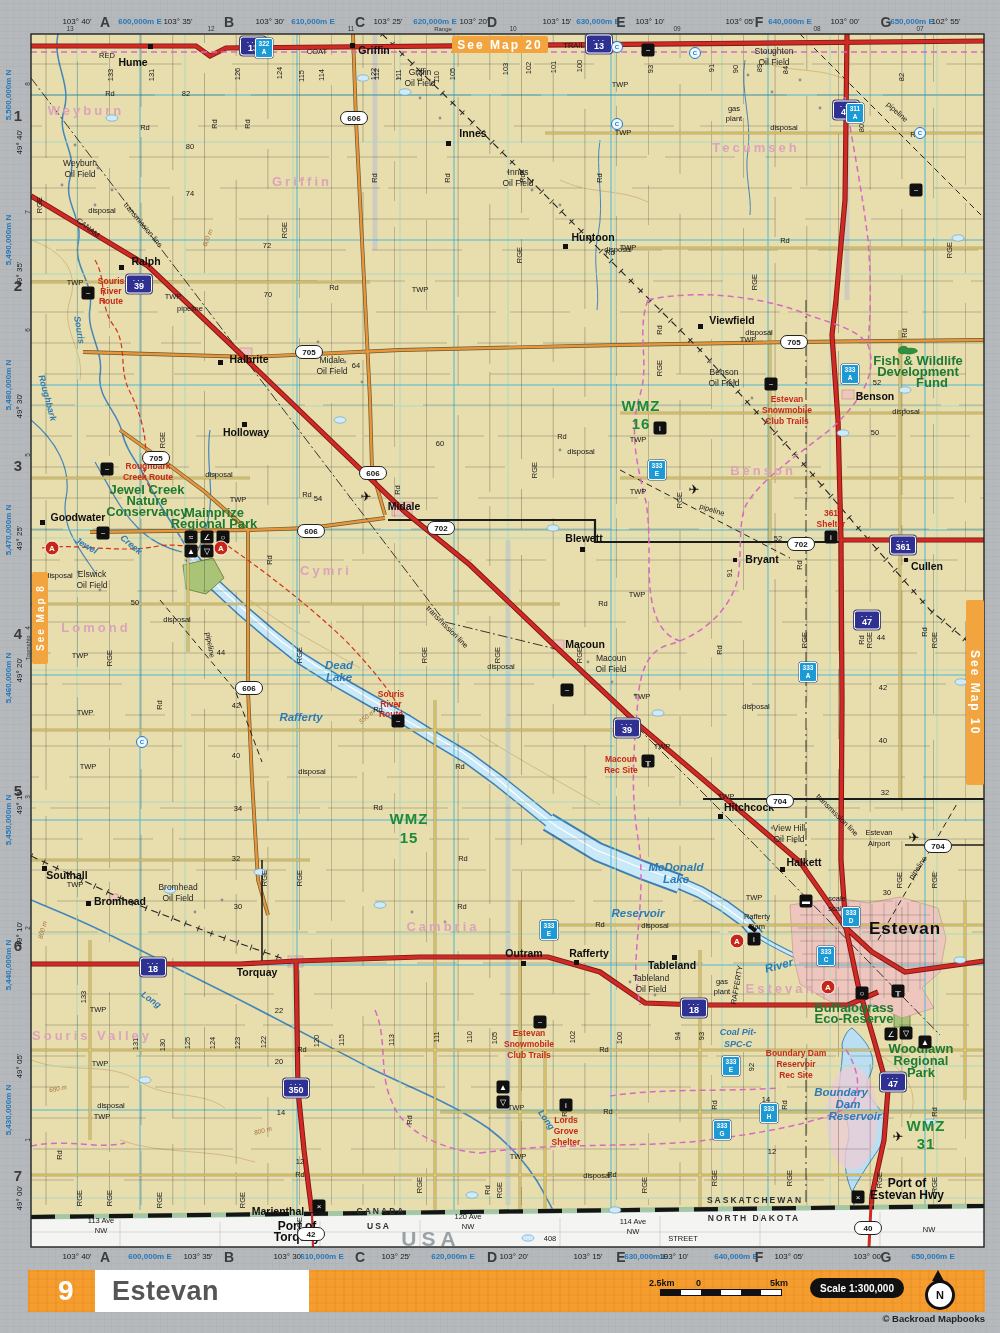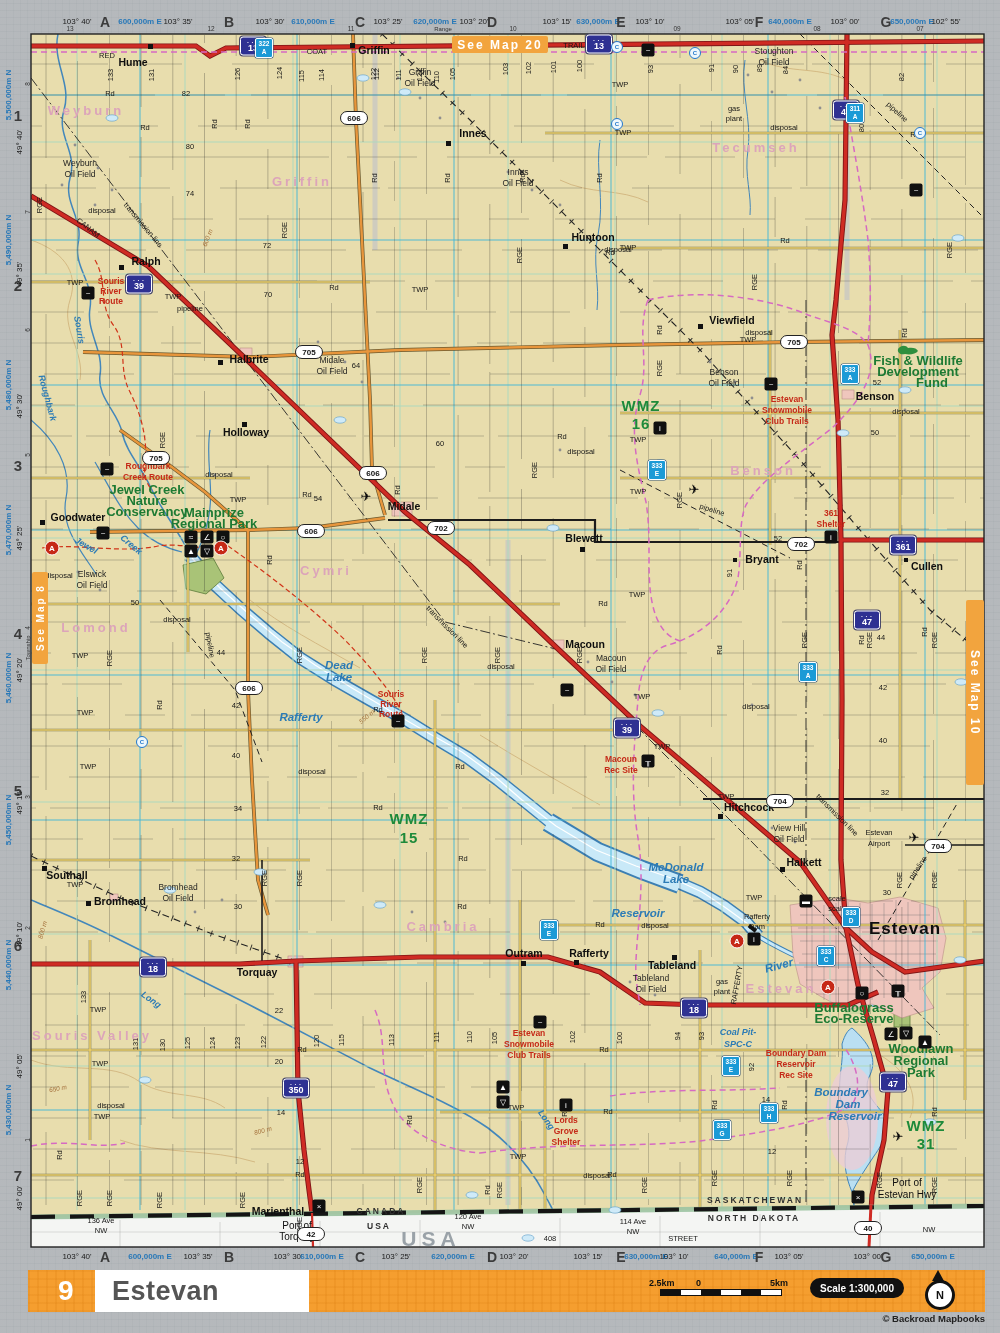--- a/index.html
+++ b/index.html
@@ -6,21 +6,21 @@
   #page{position:relative;width:1000px;height:1333px;overflow:hidden;
     font-family:"Liberation Sans",sans-serif;
     background:
       repeating-linear-gradient(0deg,#d7d9db 0 6px,#d1d4d6 6px 7px),
       repeating-linear-gradient(90deg,#d7d9db 0 6px,#d2d5d7 6px 7px);
     background-blend-mode:multiply;}
   svg{position:absolute;left:0;top:0;}
   #labels,#chrome{position:absolute;left:0;top:0;width:1000px;height:1333px;pointer-events:none;}
   .lab{position:absolute;transform:translate(-50%,-50%);white-space:nowrap;line-height:1;}
   .t{font-weight:bold;font-size:10.5px;color:#0e0e0e;}
-  .t9{font-weight:normal;font-size:10px;color:#0e0e0e;}
+  .t9{font-weight:bold;font-size:12px;color:#0e0e0e;}
   .c{font-weight:bold;font-size:17px;color:#0e0e0e;letter-spacing:1px;}
   .o{font-size:8.5px;color:#1f1f1f;}
   .d{font-weight:bold;font-size:13px;color:#dca4ba;letter-spacing:3px;}
   .w{font-weight:bold;font-size:15px;color:#1d8a3a;letter-spacing:1px;}
   .g{font-weight:bold;font-size:13px;color:#1d7a33;}
   .r{font-weight:bold;font-size:8.5px;color:#c52a18;}
   .b{font-style:italic;font-weight:bold;font-size:9px;color:#2c7bb5;}
   .B{font-style:italic;font-weight:bold;font-size:11.5px;color:#2c7bb5;}
   .n{font-size:7.5px;color:#161616;}
   .s{font-size:8.5px;color:#2e2e2e;letter-spacing:2px;font-weight:bold;}
@@ -602,21 +602,21 @@
       <div class="lab n" style="position: absolute; left: 757px; top: 917px; transform: translate(-50%, -50%);">Rafferty</div>
       <div class="lab n" style="position: absolute; left: 757px; top: 927px; transform: translate(-50%, -50%);">Dam</div>
       <div class="lab n" style="position: absolute; left: 879px; top: 833px; transform: translate(-50%, -50%);">Estevan</div>
       <div class="lab n" style="position: absolute; left: 879px; top: 844px; transform: translate(-50%, -50%);">Airport</div>
       <div class="lab n" style="position: absolute; left: 468px; top: 1217px; transform: translate(-50%, -50%);">120 Ave</div>
       <div class="lab n" style="position: absolute; left: 468px; top: 1227px; transform: translate(-50%, -50%);">NW</div>
       <div class="lab n" style="position: absolute; left: 633px; top: 1222px; transform: translate(-50%, -50%);">114 Ave</div>
       <div class="lab n" style="position: absolute; left: 633px; top: 1232px; transform: translate(-50%, -50%);">NW</div>
       <div class="lab n" style="position: absolute; left: 683px; top: 1239px; transform: translate(-50%, -50%);">STREET</div>
       <div class="lab n" style="position: absolute; left: 929px; top: 1230px; transform: translate(-50%, -50%);">NW</div>
-      <div class="lab n" style="position: absolute; left: 101px; top: 1221px; transform: translate(-50%, -50%);">136 Ave</div>
+      <div class="lab n" style="position: absolute; left: 101px; top: 1221px; transform: translate(-50%, -50%);">113 Ave</div>
       <div class="lab n" style="position: absolute; left: 101px; top: 1231px; transform: translate(-50%, -50%);">NW</div>
       <div class="lab n" style="position: absolute; left: 550px; top: 1239px; transform: translate(-50%, -50%);">408</div>
       <div class="lab s" style="position: absolute; left: 381px; top: 1211px; transform: translate(-50%, -50%);">CANADA</div>
       <div class="lab s" style="position: absolute; left: 379px; top: 1226px; transform: translate(-50%, -50%);">USA</div>
       <div class="lab s" style="position: absolute; left: 755px; top: 1200px; transform: translate(-50%, -50%);">SASKATCHEWAN</div>
       <div class="lab s" style="position: absolute; left: 754px; top: 1218px; transform: translate(-50%, -50%);">NORTH DAKOTA</div>
       <div class="lab u" style="position: absolute; left: 431px; top: 1238px; transform: translate(-50%, -50%);">USA</div>
       <div class="lab n" style="position: absolute; left: 102px; top: 211px; transform: translate(-50%, -50%);">disposal</div>
       <div class="lab n" style="position: absolute; left: 219px; top: 475px; transform: translate(-50%, -50%);">disposal</div>
       <div class="lab n" style="position: absolute; left: 59px; top: 576px; transform: translate(-50%, -50%);">disposal</div>

